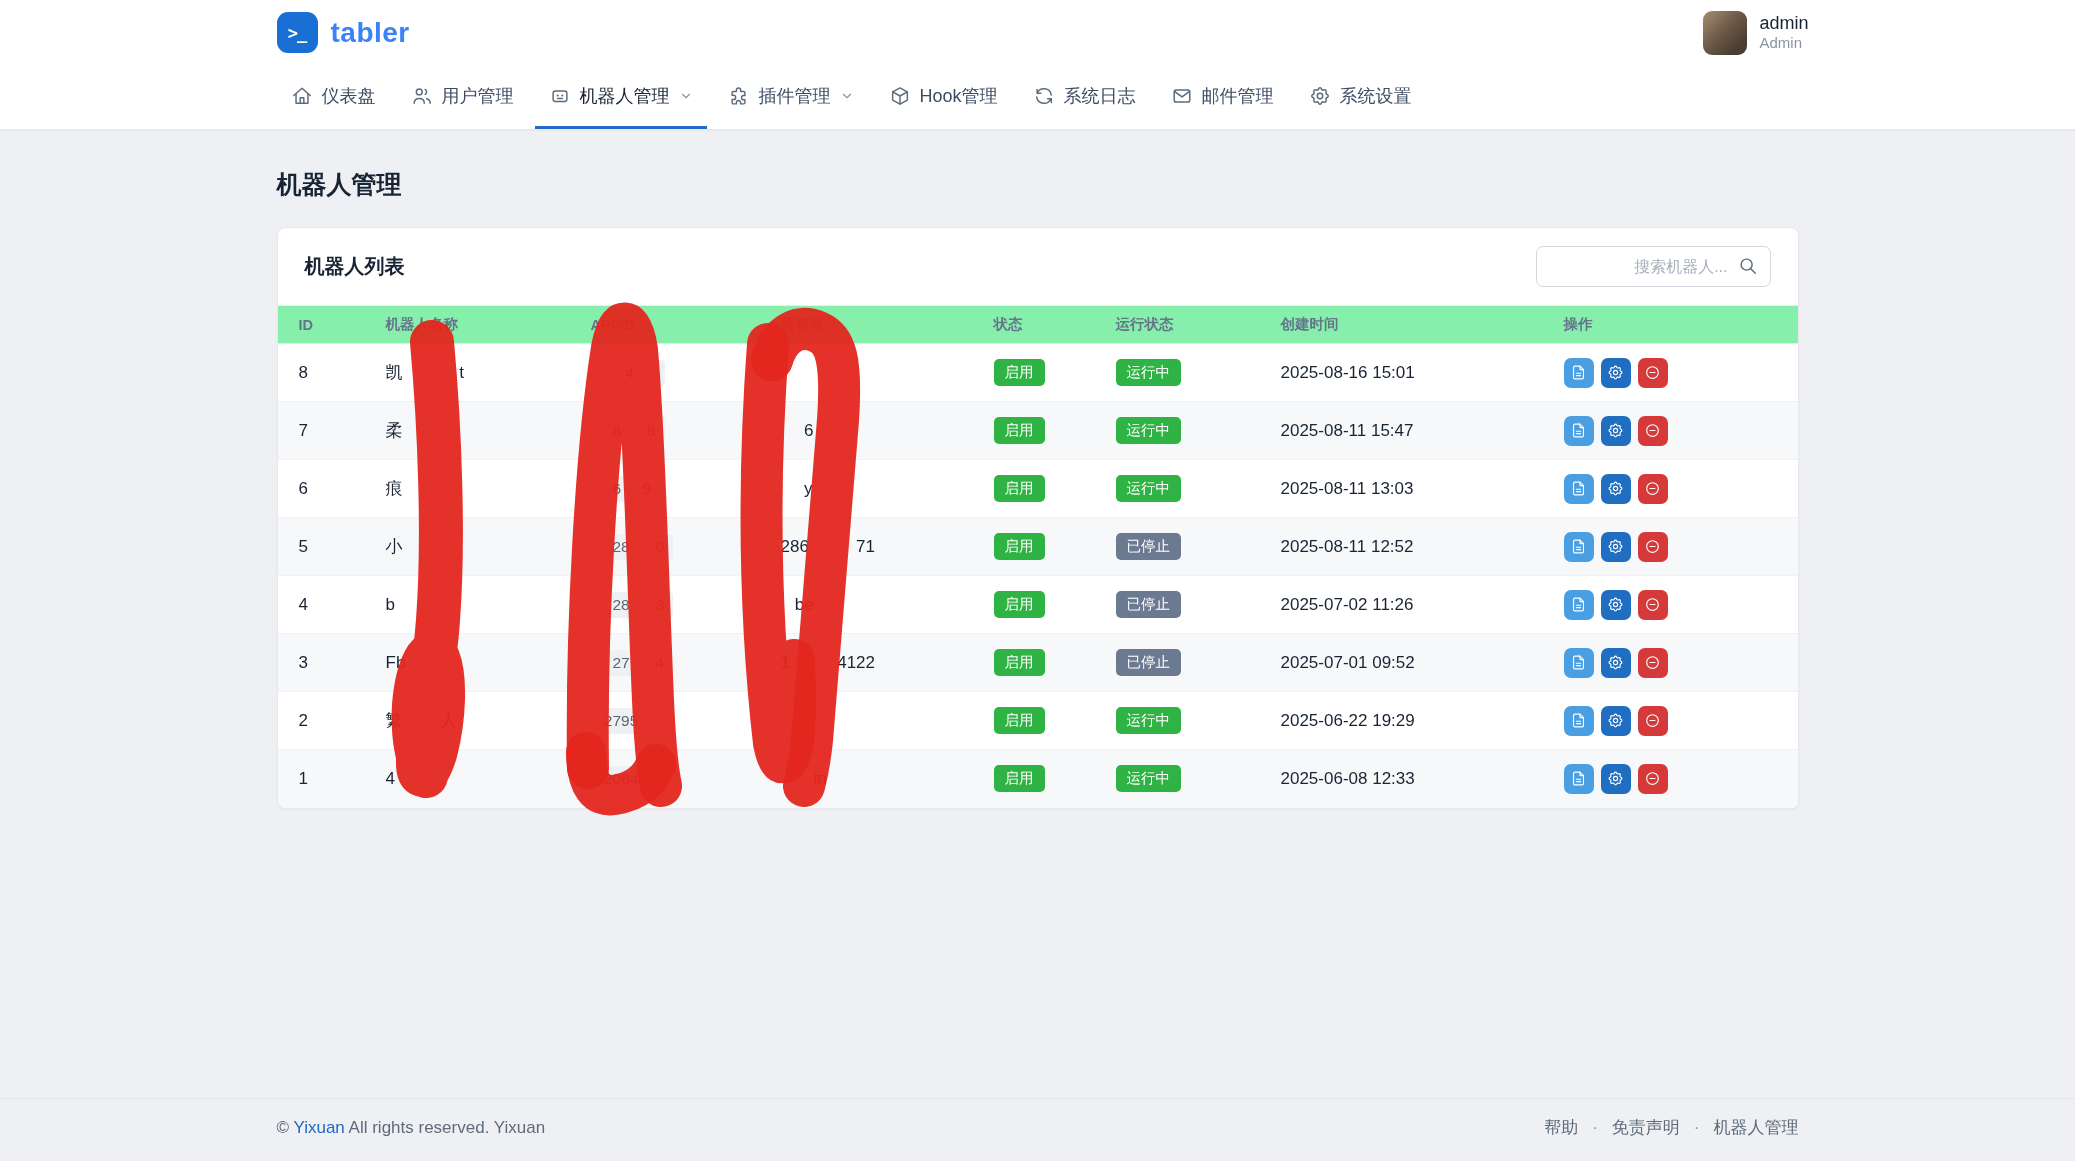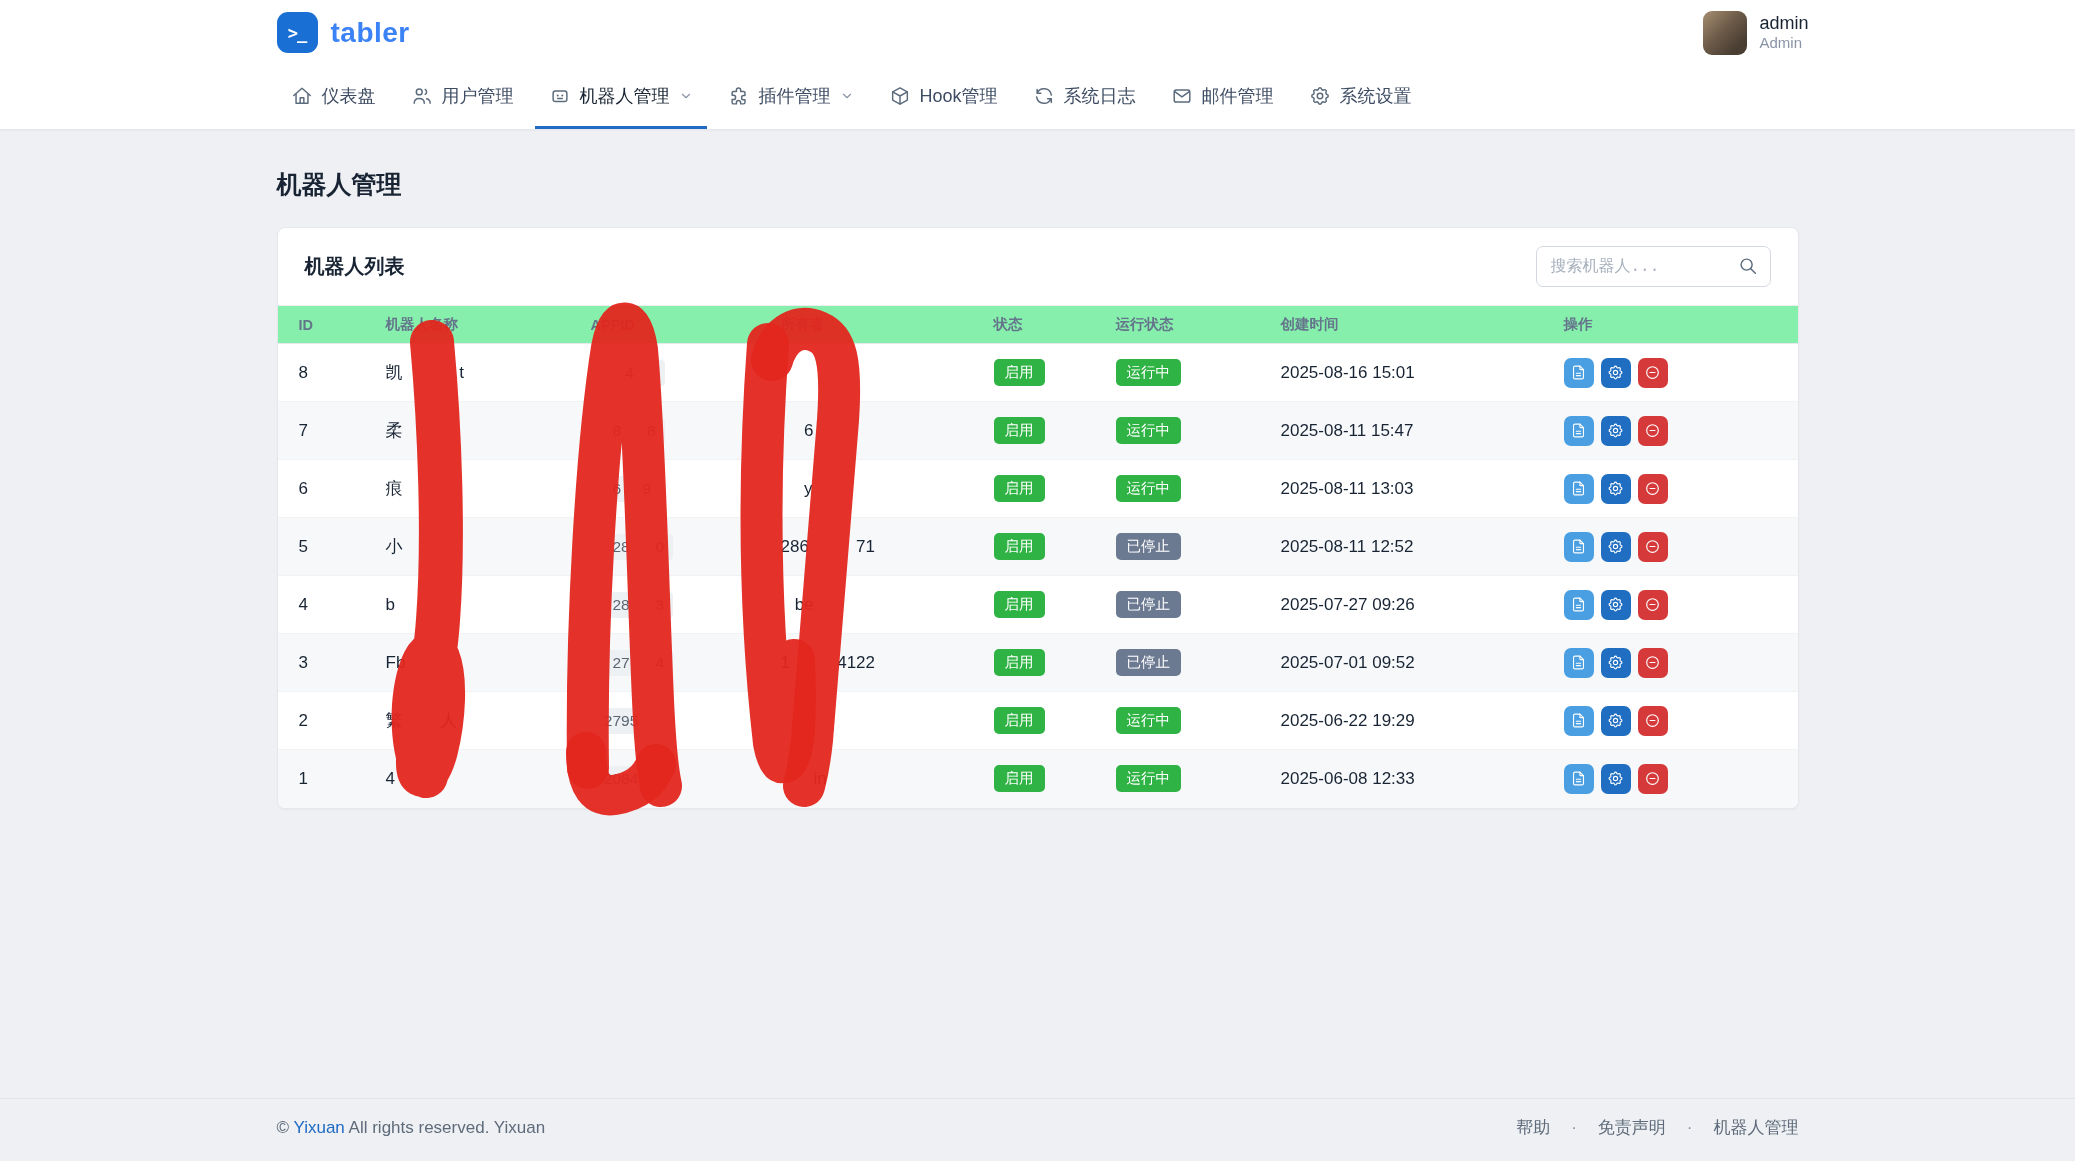--- a/index.html
+++ b/index.html
@@ -50,21 +50,21 @@
   .card{
     margin-top:26px; background:#fff; border:1px solid #e6e8eb; border-radius:8px;
     box-shadow:0 1px 2px rgba(24,36,51,.04); overflow:hidden;
   }
   .card-header{ display:flex; align-items:center; justify-content:space-between; padding:18px 27px; }
   .card-title{ font-size:20px; font-weight:bold; color:#182433; }
   .search{ position:relative; }
   .search input{
     width:235px; height:41px; border:1px solid #d4d9e0; border-radius:7px;
     padding:0 42px 0 14px; font-size:16px; color:#c2410c; outline:none;
-    font-family:Liberation Mono, monospace; background:#fff;
+    font-family:Liberation Sans, sans-serif; background:#fff;text-align:right;
   }
   .search input::placeholder{ color:#a7b0bd; }
   .search .search-icon{ position:absolute; right:12px; top:9px; color:#5b6b7c; }
   .search .search-icon svg{ width:22px; height:22px; }
 
   table{ width:100%; border-collapse:collapse; table-layout:fixed; }
   col.c-id{width:87px} col.c-name{width:205px} col.c-appid{width:190px} col.c-owner{width:213px}
   col.c-status{width:122px} col.c-run{width:165px} col.c-created{width:283px} col.c-ops{width:257px}
   thead th{
     background:#86efac; text-align:left; font-size:14.5px; font-weight:600; color:#64748b;
@@ -95,21 +95,21 @@
   .summary{ color:#667085; font-size:16px; }
   .page-btn{
     min-width:31px; height:31px; border:none; border-radius:7px; background:#206bc4;
     color:#fff; font-size:16px; cursor:pointer; padding:0 9px; font-family:inherit;
   }
 
   
   footer.site-footer{ margin-top:auto; border-top:1px solid #e2e5ea; padding:17px 16px 22px; }
   .footer-inner{ display:flex; align-items:center; justify-content:space-between; color:#5f6b7a; font-size:17px; }
   .footer-link{ color:#206bc4; text-decoration:none; cursor:pointer; }
-  .footer-links{ display:flex; align-items:center; gap:21px; }
+  .footer-links{ display:flex; align-items:center; gap:14px; }
   .footer-links a{ color:#5f6b7a; text-decoration:none; cursor:pointer; }
   .dot-sep{ color:#8a94a6; }
 
   
   .marker-overlay{ position:absolute; left:0; top:0; width:2075px; height:1161px; pointer-events:none; z-index:40; }
   .marker-overlay path{ fill:none; stroke-linecap:round; stroke-linejoin:round; opacity:.95; }
 </style>
 </head>
 <body>
 
@@ -359,21 +359,21 @@
                     </svg></button></span></td>
   </tr>
 
   <tr>
     <td>4</td>
     <td>b</td>
     <td><span class="chip">   28      3</span></td>
     <td>   be</td>
     <td><span class="badge b-status" style="background: rgb(47, 179, 68);">启用</span></td>
     <td><span class="badge b-run" style="background: rgb(108, 122, 145);">已停止</span></td>
-    <td>2025-07-27 09:26</td>
+    <td>2025-07-02 11:26</td>
     <td><span class="actions"><button class="icon-btn" style="background: rgb(74, 159, 227);"><svg viewBox="0 0 24 24" fill="none" stroke="currentColor" stroke-width="1.6" stroke-linecap="round" stroke-linejoin="round">
                       <path d="M14 3v4a1 1 0 0 0 1 1h4"></path>
                       <path d="M17 21H7a2 2 0 0 1-2-2V5a2 2 0 0 1 2-2h7l5 5v11a2 2 0 0 1-2 2z"></path>
                       <path d="M9 13h6M9 16.5h6"></path>
                     </svg></button><button class="icon-btn" style="background: rgb(31, 110, 194);"><svg viewBox="0 0 24 24" fill="none" stroke="currentColor" stroke-width="1.6" stroke-linecap="round" stroke-linejoin="round">
                       <path d="M10.325 4.317c.426-1.756 2.924-1.756 3.35 0a1.724 1.724 0 0 0 2.573 1.066c1.543-.94 3.31.826 2.37 2.37a1.724 1.724 0 0 0 1.065 2.572c1.756.426 1.756 2.924 0 3.35a1.724 1.724 0 0 0-1.066 2.573c.94 1.543-.826 3.31-2.37 2.37a1.724 1.724 0 0 0-2.572 1.065c-.426 1.756-2.924 1.756-3.35 0a1.724 1.724 0 0 0-2.573-1.066c-1.543.94-3.31-.826-2.37-2.37a1.724 1.724 0 0 0-1.065-2.572c-1.756-.426-1.756-2.924 0-3.35a1.724 1.724 0 0 0 1.066-2.573c-.94-1.543.826-3.31 2.37-2.37.996.608 2.296.07 2.572-1.065z"></path>
                       <circle cx="12" cy="12" r="3"></circle>
                     </svg></button><button class="icon-btn" style="background: rgb(214, 57, 57);"><svg viewBox="0 0 24 24" fill="none" stroke="currentColor" stroke-width="1.6" stroke-linecap="round" stroke-linejoin="round">
                       <circle cx="12" cy="12" r="8.2"></circle>
                       <path d="M8.5 12h7"></path>

